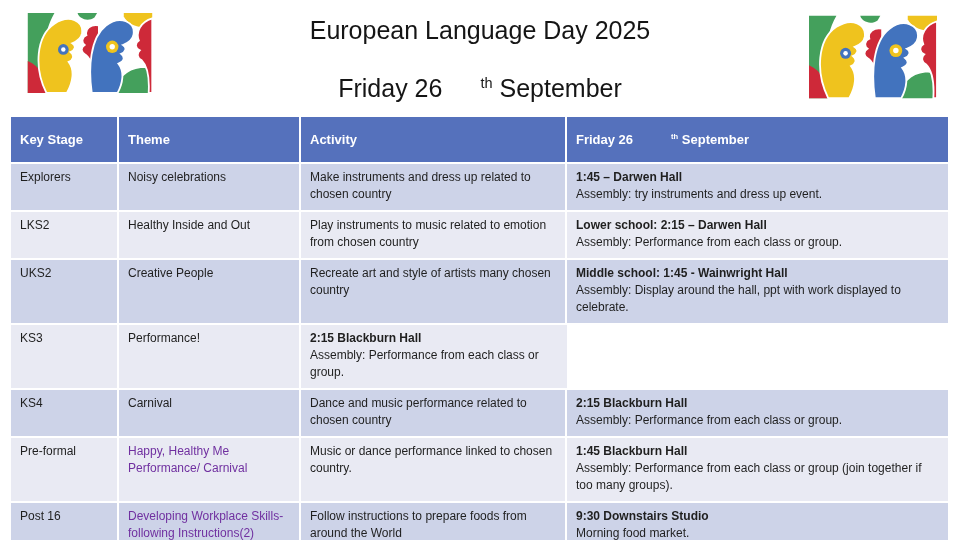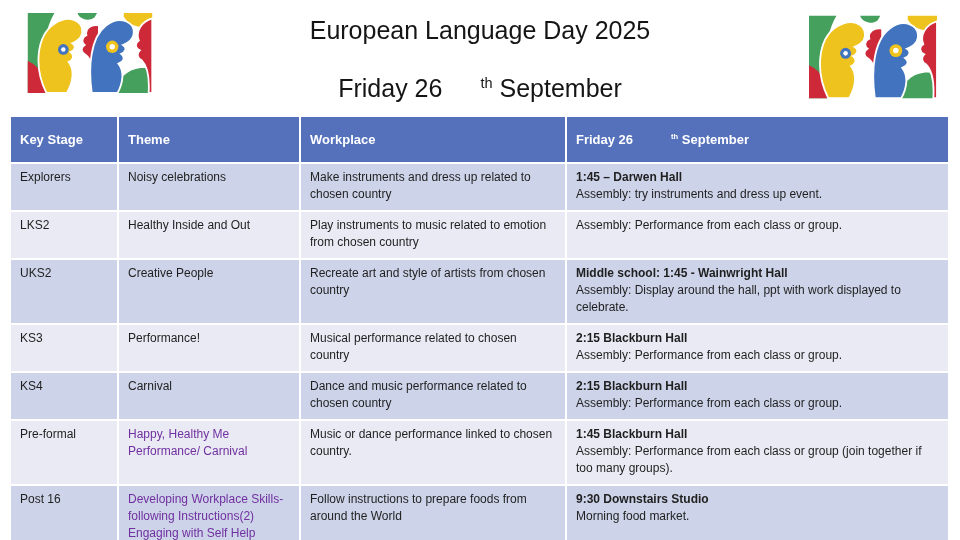--- a/index.html
+++ b/index.html
@@ -70,54 +70,54 @@
   </svg>
 
   <div class="title1">European Language Day 2025</div>
 
   <div class="title2"><span>Friday 26</span><sup>th</sup><span> September</span></div>
 
   <div class="sched">
     <div class="thead">
       <div class="hcell">Key Stage</div>
       <div class="hcell">Theme</div>
-      <div class="hcell">Workplace</div>
+      <div class="hcell">Activity</div>
       <div class="hcell"><span>Friday 26</span><sup>th</sup><span> September</span></div>
     </div>
     <div id="tbody">
         <div class="trow dark">
           <div class="td">Explorers</div>
           <div class="td">Noisy celebrations</div>
           <div class="td">Make instruments and dress up related to chosen country</div>
           <div class="td">
             <div class="friday-bold">1:45 – Darwen Hall</div>
             <div class="friday-detail">Assembly: try instruments and dress up event.</div>
           </div>
         </div>
         <div class="trow light">
           <div class="td">LKS2</div>
           <div class="td">Healthy Inside and Out</div>
           <div class="td">Play instruments to music related to emotion from chosen country</div>
           <div class="td">
+            <div class="friday-bold">Lower school: 2:15 – Darwen Hall</div>
             <div class="friday-detail">Assembly: Performance from each class or group.</div>
           </div>
         </div>
         <div class="trow dark">
           <div class="td">UKS2</div>
           <div class="td">Creative People</div>
-          <div class="td">Recreate art and style of artists from chosen country</div>
+          <div class="td">Recreate art and style of artists many chosen country</div>
           <div class="td">
             <div class="friday-bold">Middle school: 1:45 - Wainwright Hall</div>
             <div class="friday-detail">Assembly: Display around the hall, ppt with work displayed to celebrate.</div>
           </div>
         </div>
         <div class="trow light">
           <div class="td">KS3</div>
           <div class="td">Performance!</div>
-          <div class="td">Musical performance related to chosen country</div>
           <div class="td">
             <div class="friday-bold">2:15 Blackburn Hall</div>
             <div class="friday-detail">Assembly: Performance from each class or group.</div>
           </div>
         </div>
         <div class="trow dark">
           <div class="td">KS4</div>
           <div class="td">Carnival</div>
           <div class="td">Dance and music performance related to chosen country</div>
           <div class="td">

